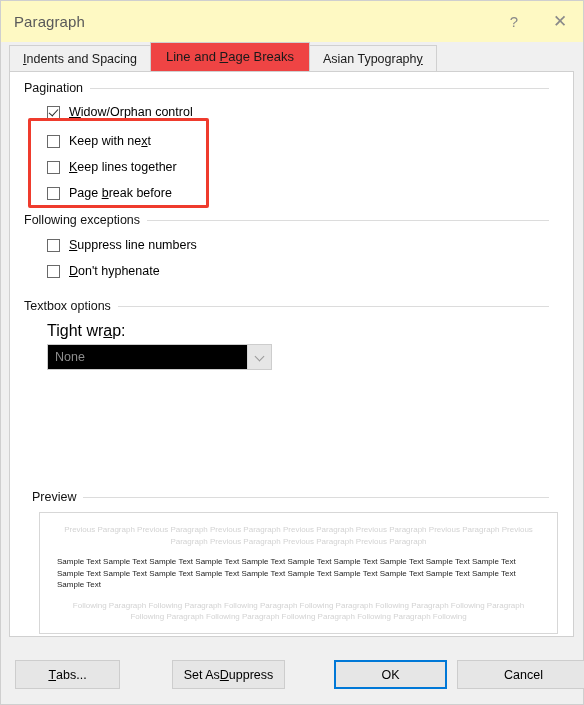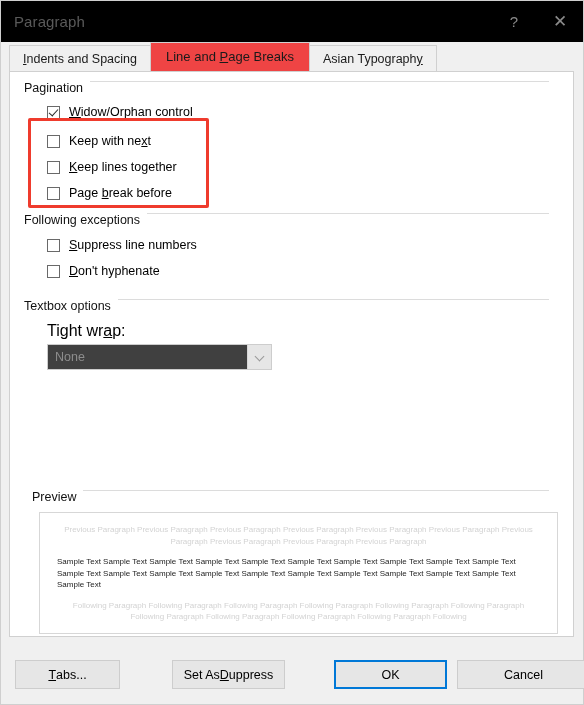--- a/index.html
+++ b/index.html
@@ -22,21 +22,21 @@
     height: 705px;
     background: #f0f0f0;
     box-sizing: border-box;
     border: 1px solid #cfcfcf;
   }
 
   
   .titlebar {
     position: relative;
     height: 41px;
-    background: #000000;
+    background: #fef9c3;
     display: flex;
     align-items: center;
     text-align: center;
   }
   .title-text {
     margin-left: 13px;
     font-size: 15px;
     color: #5a5a5a;
     font-family: "Liberation Sans", sans-serif;
     letter-spacing: 0.1px;
@@ -105,20 +105,21 @@
     z-index: 1;
   }
 
   .group {
     position: absolute;
     left: 0;
     right: 0;
   }
   .group-head {
     display: flex;
+    align-items: center;
     padding-left: 14px;
     padding-right: 24px;
   }
   .group-label {
     font-size: 12.5px;
     color: #111;
     white-space: nowrap;
     padding-right: 7px;
   }
   .group-rule {
@@ -178,21 +179,21 @@
     color: #000;
   }
   .field-label u { text-decoration: underline; }
 
   .combo {
     position: absolute;
     left: 37px;
     width: 225px;
     height: 26px;
     border: 1px solid #cdcdcd;
-    background: #404040;
+    background: #000000;
     box-sizing: border-box;
     display: flex;
     align-items: center;
     cursor: default;
   }
   .combo-value {
     flex: 1;
     padding-left: 7px;
     font-size: 12.5px;
     color: #8d8d8d;

